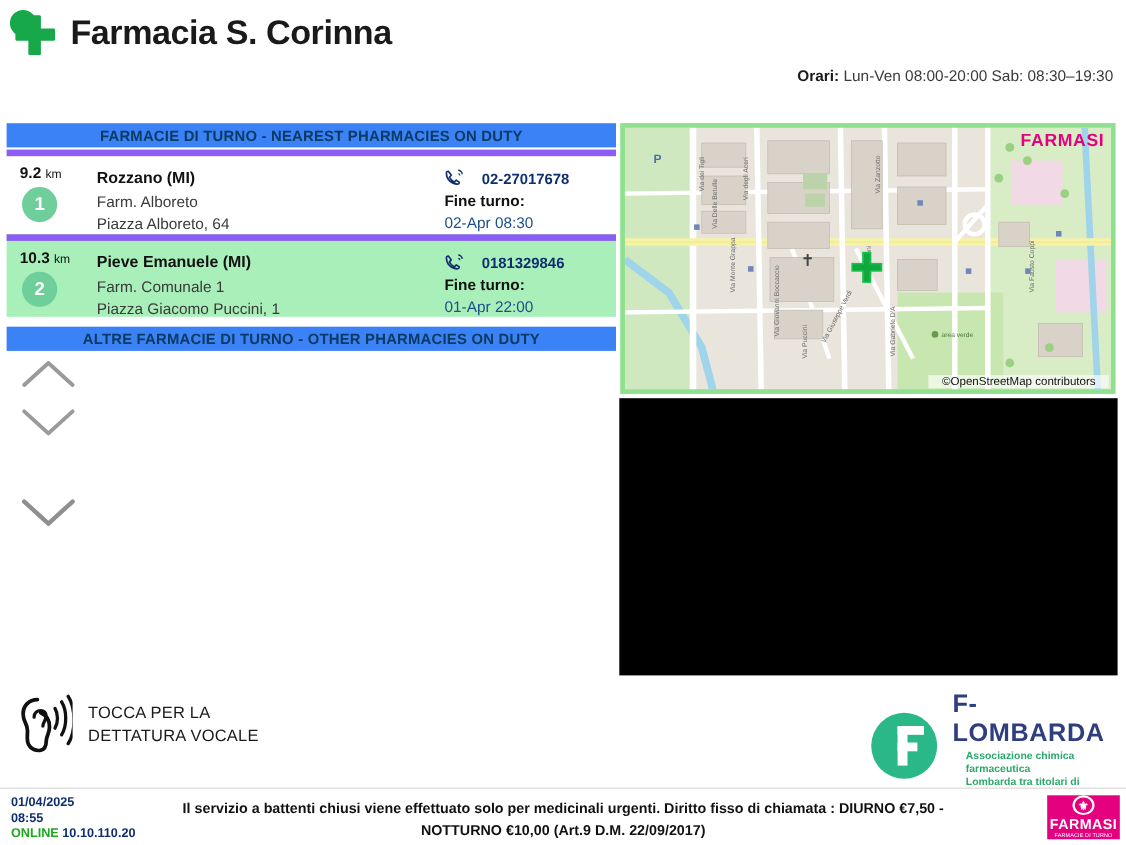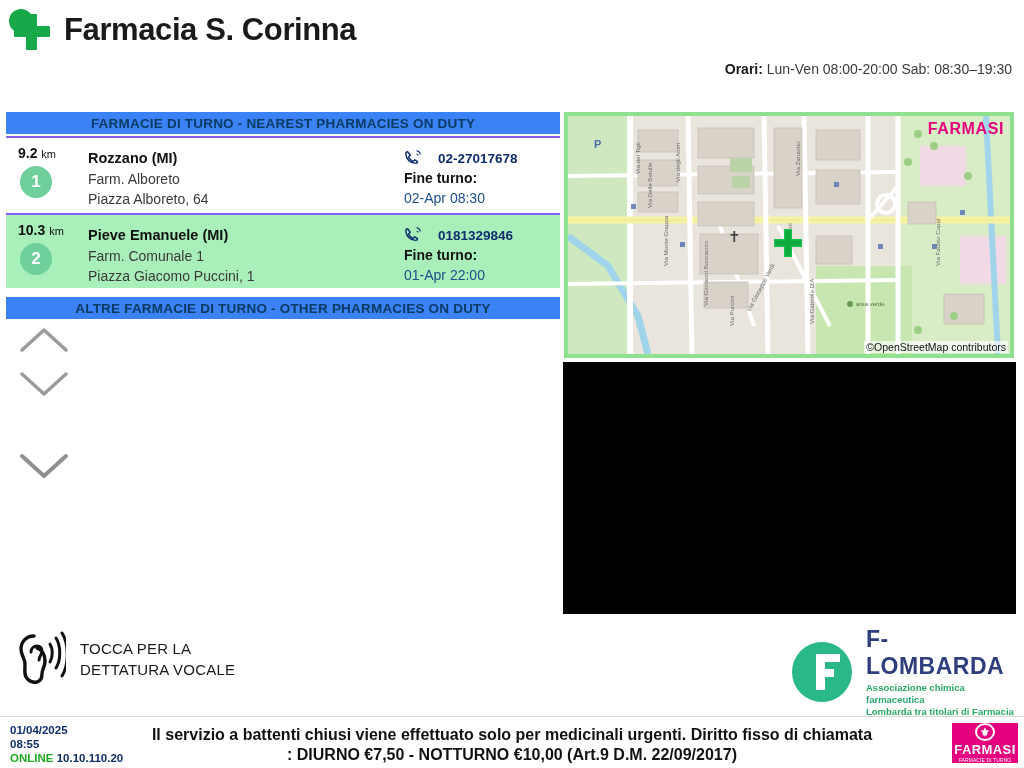--- a/index.html
+++ b/index.html
@@ -45,21 +45,21 @@
     position: absolute; left: 6px; width: 554px; height: 22px;
     background: #3b82f6; color: #0b3a62;
     font-size: 13.5px; font-weight: bold; letter-spacing: 0.2px;
     display: flex; align-items: center; justify-content: center;
   }
   .band-1 { top: 112px; }
   .band-2 { top: 297px; }
 
   .row {
     position: absolute; left: 6px; width: 554px; height: 75px;
-    border-top: 2px solid #8b5cf6;
+    border-top: 6px solid #8b5cf6;
   }
   .row-1 { top: 136px; background: #ffffff; }
   .row-2 { top: 213px; background: #a9efb9; }
 
   .dist {
     position: absolute; left: 12px; top: 7px;
     font-size: 14px; font-weight: bold; color: #111;
   }
   .dist .unit { font-size: 11px; font-weight: normal; }
   .badge {
@@ -107,55 +107,55 @@
   }
   .map-canvas { position: absolute; inset: 0; }
   .farmasi-logo {
     position: absolute; right: 6px; top: 4px;
     font-size: 16px; font-weight: bold; color: #e4007f;
     letter-spacing: 0.6px;
   }
   .osm-credit {
     position: absolute; right: 2px; bottom: 1px;
     font-size: 10.5px; color: #111; background: rgba(255,255,255,0.65);
-    padding: 0 2px;
+    padding: 0 12px;
   }
   .map-cross { position: absolute; left: 205px; top: 112px; width: 30px; height: 30px; }
   .church { position: absolute; left: 160px; top: 112px; font-size: 15px; color: #444; }
 
   
   .video-panel {
     position: absolute; left: 563px; top: 362px; width: 453px; height: 252px;
     background: #000;
   }
 
   
   .voice { position: absolute; left: 10px; top: 630px; display: flex; align-items: center; gap: 14px; }
   .voice-ico { width: 56px; height: 58px; }
   .voice-text { font-size: 15px; color: #1a1a1a; line-height: 21px; letter-spacing: 0.2px; }
 
   
   .flomb { position: absolute; left: 790px; top: 626px; display: flex; align-items: center; gap: 12px; }
   .flomb-mark { width: 64px; height: 64px; }
   .flomb-title { font-size: 23px; font-weight: bold; color: #2f3e7e; letter-spacing: 0.5px; }
-  .flomb-sub { font-size: 9.5px; font-weight: bold; color: #2aa86a; line-height: 12px; margin-top: 2px; }
+  .flomb-sub { font-size: 9.5px; font-weight: bold; color: #2aa86a; line-height: 12px; margin-top: 2px; margin-left: 12px; }
 
   
   .footer {
     position: absolute; left: 0; top: 716px; width: 1024px; height: 52px;
     border-top: 1px solid #d8d8d8; background: #fff;
   }
   .foot-left { position: absolute; left: 10px; top: 6px; font-size: 11.5px; line-height: 14px; }
   .foot-date { color: #0f2e6e; font-weight: bold; }
   .foot-time { color: #0f2e6e; font-weight: bold; }
   .foot-online { color: #1fa81f; font-weight: bold; }
   .foot-ip { color: #0f2e6e; font-weight: bold; }
   .foot-center {
     position: absolute; left: 150px; top: 8px; width: 724px;
-    text-align: center; font-size: 16px; font-weight: bold; color: #111; line-height: 20px;
+    text-align: center; font-size: 13px; font-weight: bold; color: #111; line-height: 20px;
   }
   .foot-badge {
     position: absolute; right: 6px; top: 6px; width: 66px; height: 40px;
     background: #e4007f; display: flex; flex-direction: column;
     align-items: center; justify-content: center; color: #fff;
   }
   .foot-badge .fb-main { font-size: 13px; font-weight: bold; letter-spacing: 0.4px; }
   .foot-badge .fb-sub { font-size: 5px; letter-spacing: 0.1px; }
   .fb-circle {
     width: 20px; height: 20px; border-radius: 50%;

